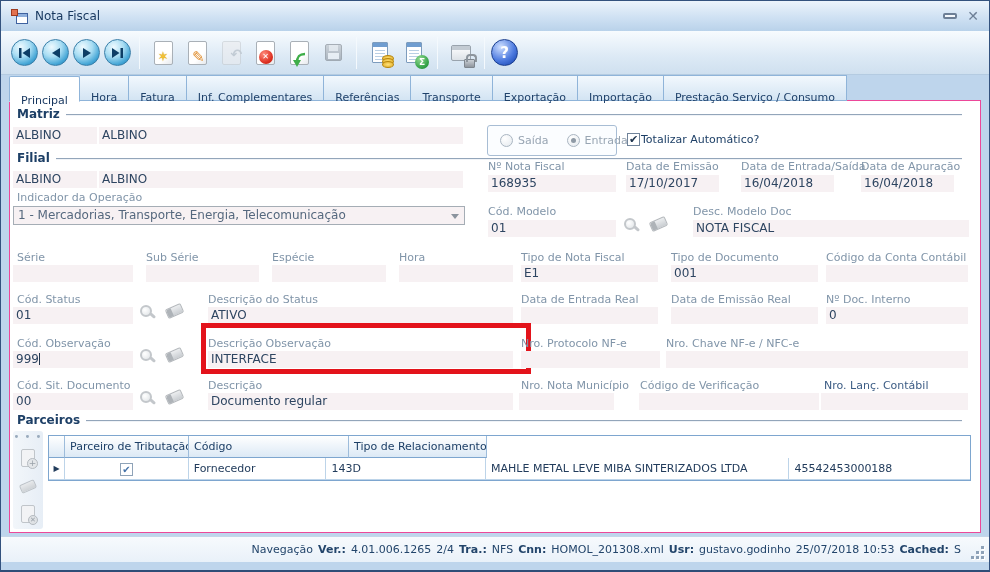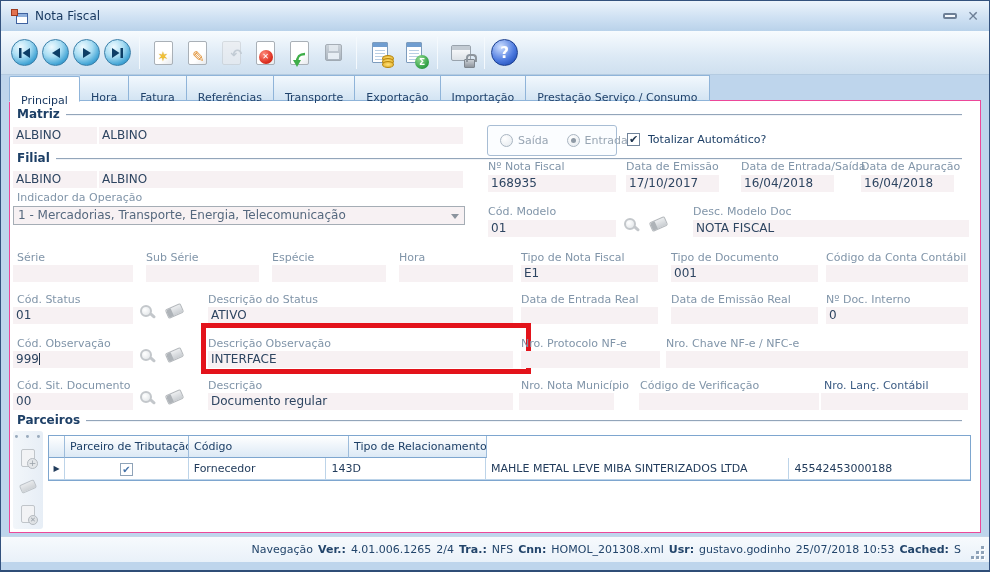--- a/index.html
+++ b/index.html
@@ -94,21 +94,21 @@
   .groupbox { position:absolute; border:1px solid #a8bdd4; border-radius:3px; background:#fbfdff;
               display:flex; align-items:center; gap:18px; padding:0 12px; }
   .radio { display:flex; align-items:center; gap:5px; font-size:11px; color:#98a5b3; }
   .rdot { width:13px; height:13px; border-radius:50%; border:1px solid #aab6c2;
           background:radial-gradient(circle at 35% 30%, #ffffff, #e4e9ee); position:relative; }
   .rdot.sel::after { content:""; position:absolute; left:3px; top:3px; width:5px; height:5px;
                      border-radius:50%; background:#8f9aa6; }
   .cbx { width:13px; height:13px; border:1px solid #70839a; background:#fff; font-size:11px;
          line-height:12px; text-align:center; color:#21364f; }
   .cbx.checked::after { content:"✔"; }
-  .chkrow { position:absolute; display:flex; align-items:center; gap:8px; }
+  .chkrow { position:absolute; display:flex; align-items:center; gap:1px; }
   .chkrow .lbltxt { font-size:11px; color:#1d3f66; }
   .lookup { position:absolute; display:flex; align-items:center; gap:14px; }
   .mag { width:12px; height:12px; border:2px solid #c3c7cb; border-radius:50%;
          background:radial-gradient(circle at 35% 35%, #fff, #dfe3e6); position:relative; }
   .mag::after { content:""; position:absolute; width:7px; height:3px; background:#c3c7cb;
                 transform:rotate(40deg); right:-6px; bottom:-2px; border-radius:2px; }
   .eraser { width:17px; height:10px; background:linear-gradient(#eceef0,#c9cdd1);
             border:1px solid #b4b8bc; border-radius:2px; transform:rotate(-24deg); position:relative; }
   .eraser::before { content:""; position:absolute; left:0; top:0; bottom:0; width:5px;
                     background:#aeb3b8; border-radius:2px 0 0 2px; }
@@ -247,20 +247,21 @@
     <div class="tsep"></div>
     <div class="helpbtn">
         <span>?</span>
       </div>
   </div>
 
   <div class="tabstrip">
     <div class="tab active">Principal</div>
     <div class="tab">Hora</div>
     <div class="tab">Fatura</div>
+    <div class="tab">Inf. Complementares</div>
     <div class="tab">Referências</div>
     <div class="tab">Transporte</div>
     <div class="tab">Exportação</div>
     <div class="tab">Importação</div>
     <div class="tab">Prestação Serviço / Consumo</div>
   </div>
 
   <div class="page">
 
     <div class="sec" style="top:6px">

